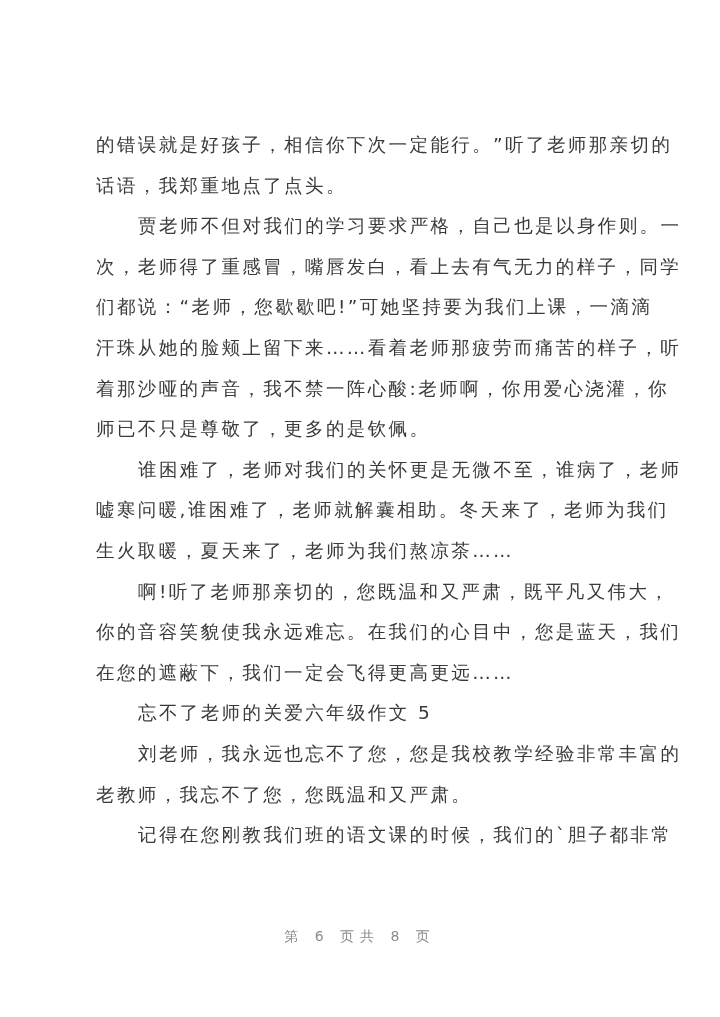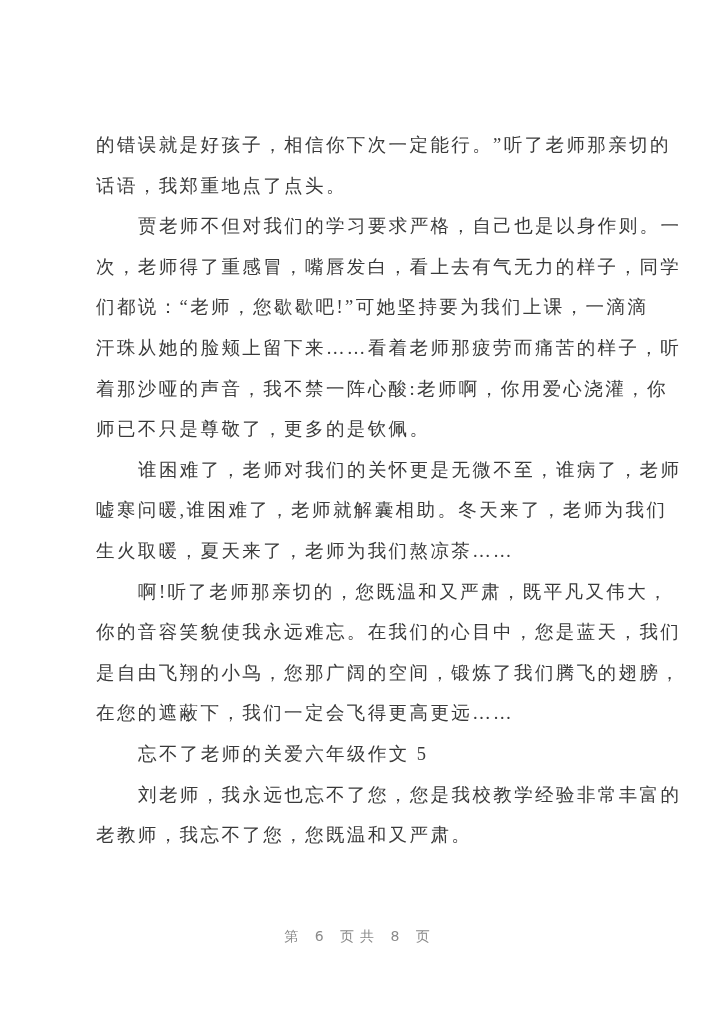--- a/index.html
+++ b/index.html
@@ -30,21 +30,20 @@
     width: 546px;
   }
   .line {
     height: 40.6px;
     line-height: 32px;
     font-size: 18.5px;
     letter-spacing: 2.4px;
     white-space: nowrap;
     overflow: visible;
     color: #3a3a3a;
-    font-family: Liberation Serif, serif;
   }
   .indent {
     padding-left: 42px;
   }
   .footer {
     position: absolute;
     left: 0;
     width: 720px;
     top: 928px;
     text-align: center;
@@ -64,21 +63,21 @@
     <div class="line">次，老师得了重感冒，嘴唇发白，看上去有气无力的样子，同学</div>
     <div class="line">们都说：“老师，您歇歇吧!”可她坚持要为我们上课，一滴滴</div>
     <div class="line">汗珠从她的脸颊上留下来……看着老师那疲劳而痛苦的样子，听</div>
     <div class="line">着那沙哑的声音，我不禁一阵心酸:老师啊，你用爱心浇灌，你</div>
     <div class="line">师已不只是尊敬了，更多的是钦佩。</div>
     <div class="line indent">谁困难了，老师对我们的关怀更是无微不至，谁病了，老师</div>
     <div class="line">嘘寒问暖,谁困难了，老师就解囊相助。冬天来了，老师为我们</div>
     <div class="line">生火取暖，夏天来了，老师为我们熬凉茶……</div>
     <div class="line indent">啊!听了老师那亲切的，您既温和又严肃，既平凡又伟大，</div>
     <div class="line">你的音容笑貌使我永远难忘。在我们的心目中，您是蓝天，我们</div>
-    <div class="line">是自由飞翔的小鸟，您那广阔的空间，锻炼了我们腾飞的翅膀，</div>
     <div class="line">在您的遮蔽下，我们一定会飞得更高更远……</div>
     <div class="line indent">忘不了老师的关爱六年级作文 5</div>
     <div class="line indent">刘老师，我永远也忘不了您，您是我校教学经验非常丰富的</div>
     <div class="line">老教师，我忘不了您，您既温和又严肃。</div>
+    <div class="line indent">记得在您刚教我们班的语文课的时候，我们的`胆子都非常</div>
   </div>
 
   <div class="footer">第 6 页共 8 页</div>
 </div>
 
 </body></html>

